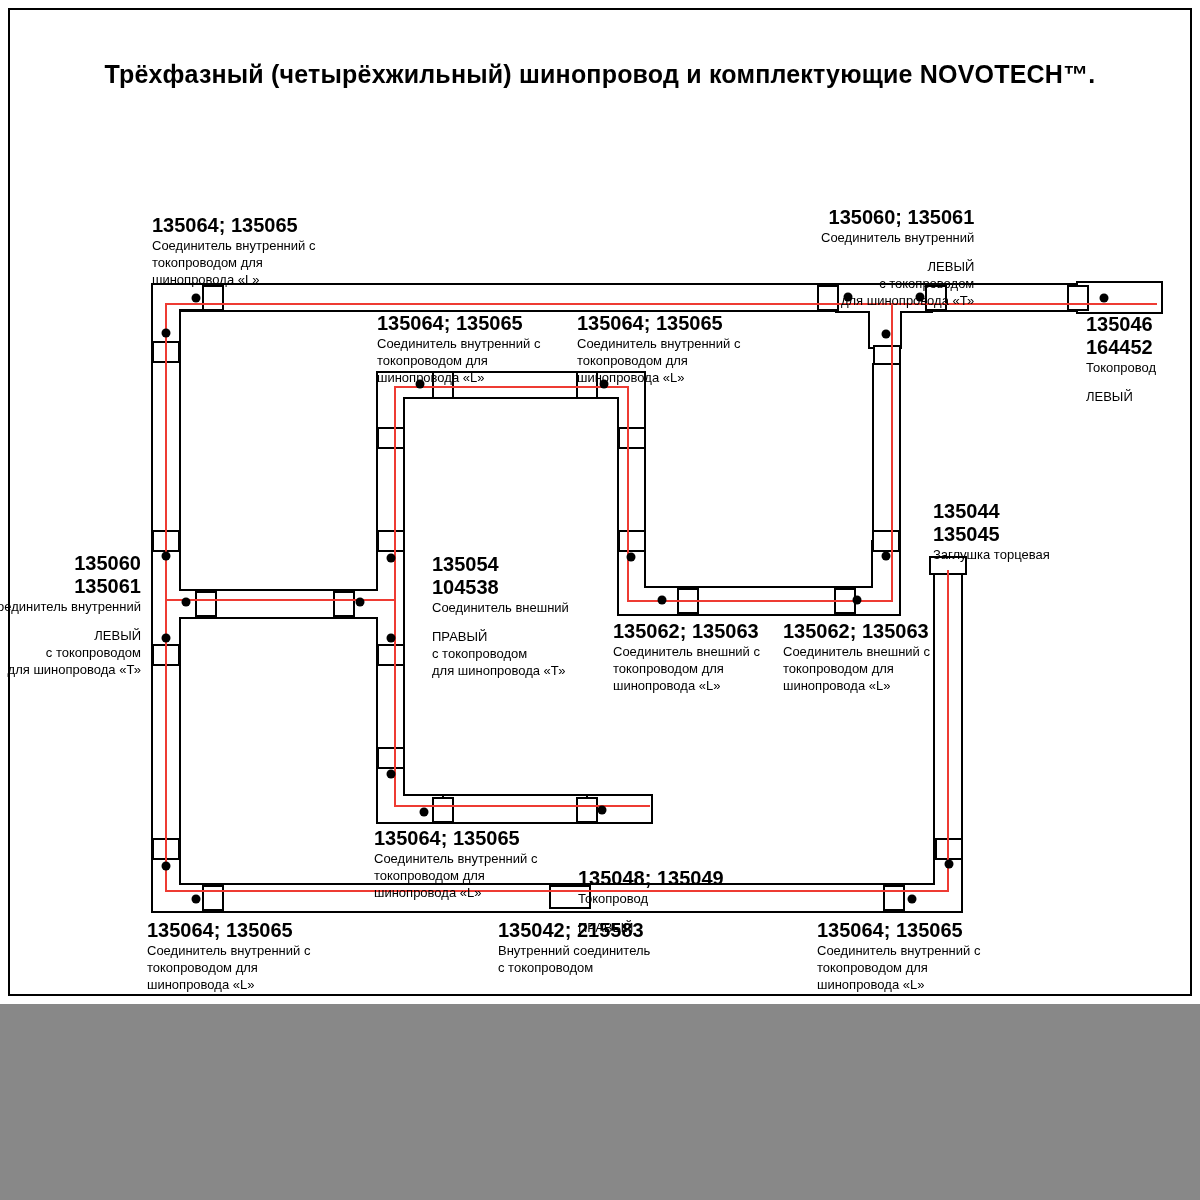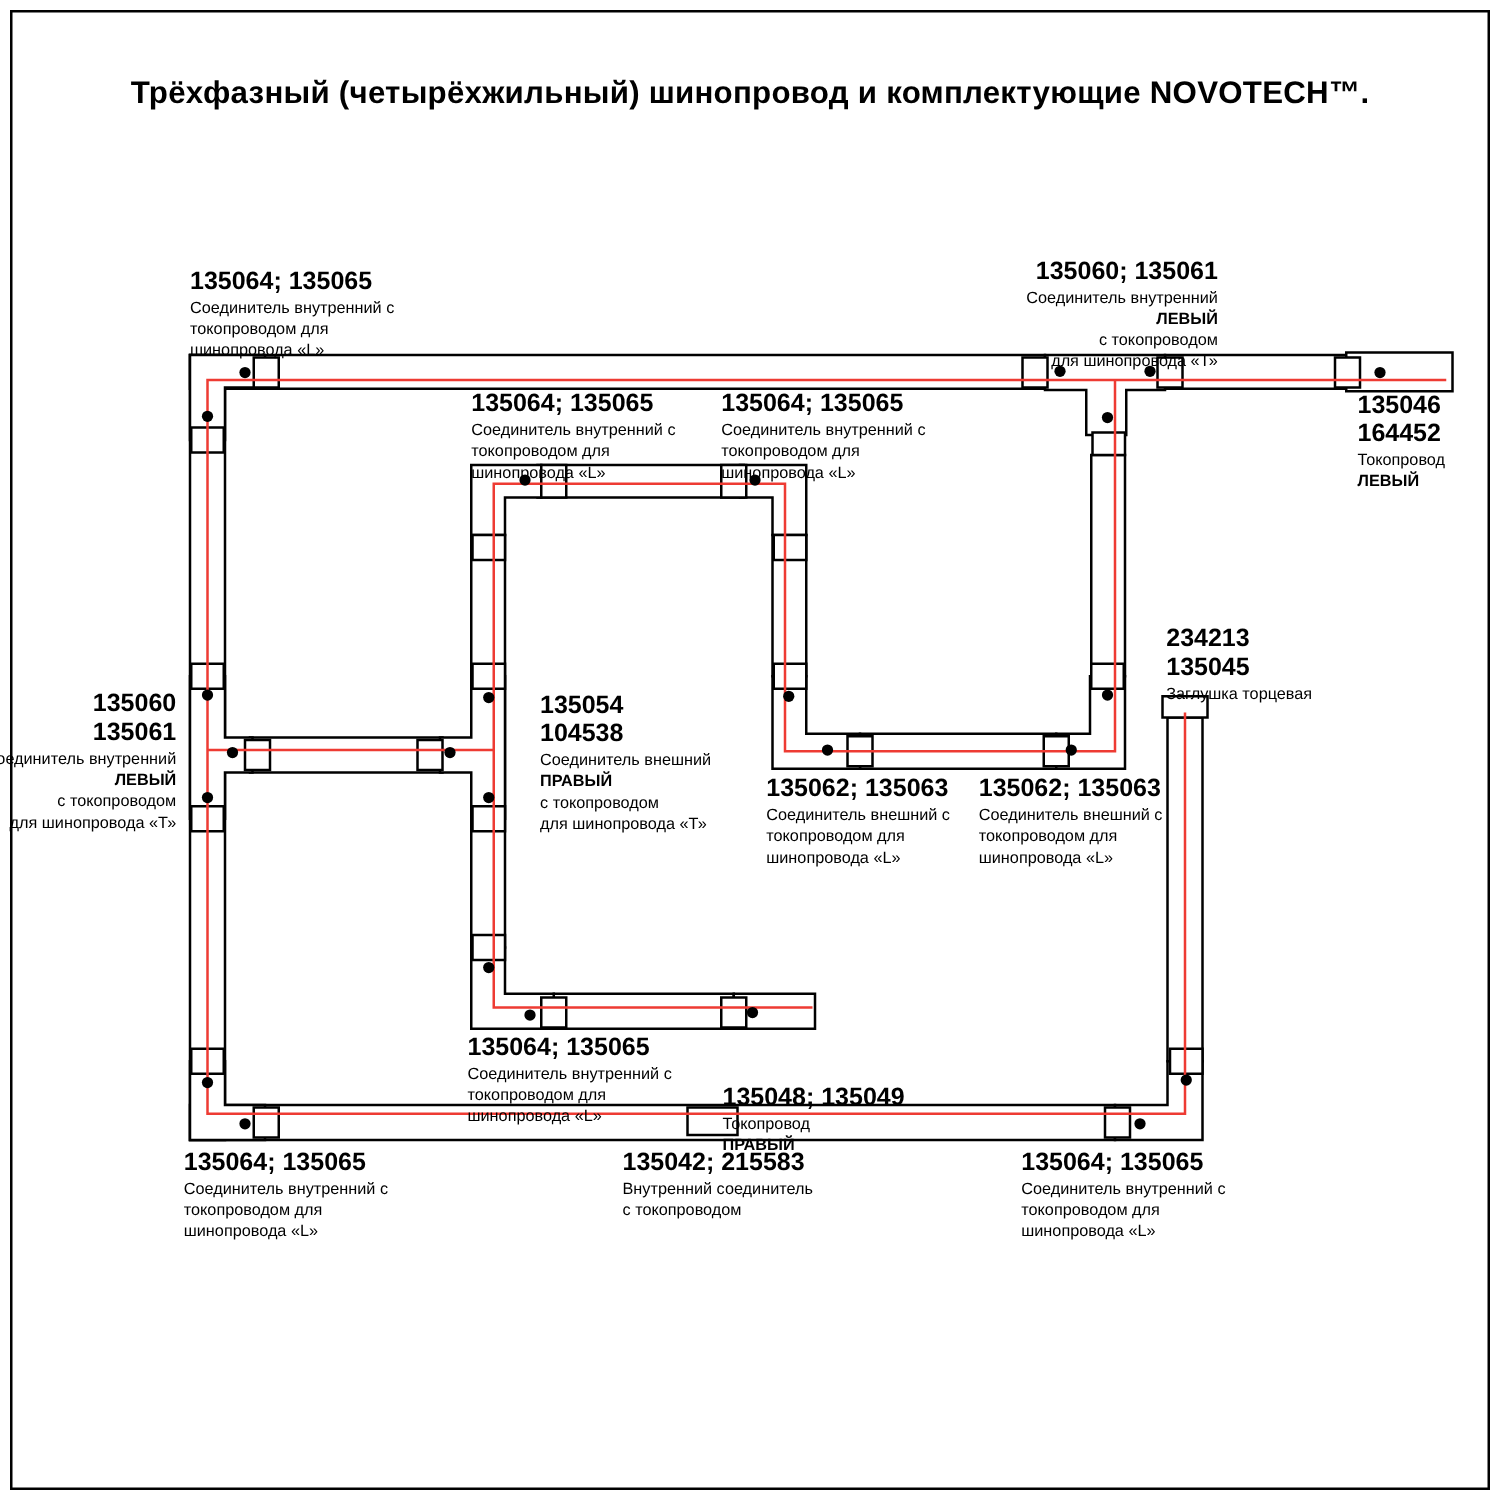--- a/index.html
+++ b/index.html
@@ -1,17 +1,17 @@
 <!DOCTYPE html>
 <html style="--red: #ee3b33; --line: #000000; --paper: #ffffff;"><head>
 <meta charset="utf-8">
 <style>
   html,body{margin:0;padding:0;background:#888;}
   .stage{
-    position:relative;width:1200px;height:1200px;margin:0 auto;
+    position:relative;width:1200px;height:1004px;margin:0 auto;
     background:var(--paper,#fff);
     font-family:"Liberation Sans","DejaVu Sans",sans-serif;
     overflow:hidden;
   }
   .page-border{
     position:absolute;left:8px;top:8px;right:8px;bottom:8px;
     border:2px solid var(--line,#000);pointer-events:none;
   }
   .title-line{
     position:absolute;left:0;width:100%;text-align:center;
@@ -20,21 +20,21 @@
   }
   #title1{top:60px;}
   #title2{top:100px;}
   svg.diagram{position:absolute;left:0;top:0;}
   .piece{fill:#fff;stroke:var(--line,#000);stroke-width:2px;}
   .conductor{fill:none;stroke:var(--red,#ee3b33);stroke-width:2px;}
   .dot{fill:var(--line,#000);stroke:none;}
   .plabel{position:absolute;color:var(--line,#000);}
   .plabel .code{font-weight:bold;font-size:20px;line-height:23px;white-space:nowrap;}
   .plabel .desc{font-size:13px;line-height:17px;white-space:nowrap;}
-  .plabel .desc.b{font-weight:bold;}
+  .plabel .desc.b{font-weight:normal;margin-top:12px;}
   .plabel.r{text-align:right;}
 </style>
 </head>
 <body>
 
 <div class="stage">
   <div class="page-border"></div>
 
   <div id="title1" class="title-line">Трёхфазный (четырёхжильный) шинопровод и комплектующие NOVOTECH™.</div>
 
@@ -180,21 +180,21 @@
       </div>
       <div class="plabel" style="left: 432px; top: 553px;">
         <div class="code">135054</div>
         <div class="code">104538</div>
         <div class="desc">Соединитель внешний</div>
         <div class="desc b">ПРАВЫЙ</div>
         <div class="desc">с токопроводом</div>
         <div class="desc">для шинопровода «Т»</div>
       </div>
       <div class="plabel" style="left: 933px; top: 500px;">
-        <div class="code">234213</div>
+        <div class="code">135044</div>
         <div class="code">135045</div>
         <div class="desc">Заглушка торцевая</div>
       </div>
       <div class="plabel" style="left: 613px; top: 620px;">
         <div class="code">135062; 135063</div>
         <div class="desc">Соединитель внешний с</div>
         <div class="desc">токопроводом для</div>
         <div class="desc">шинопровода «L»</div>
       </div>
       <div class="plabel" style="left: 783px; top: 620px;">

